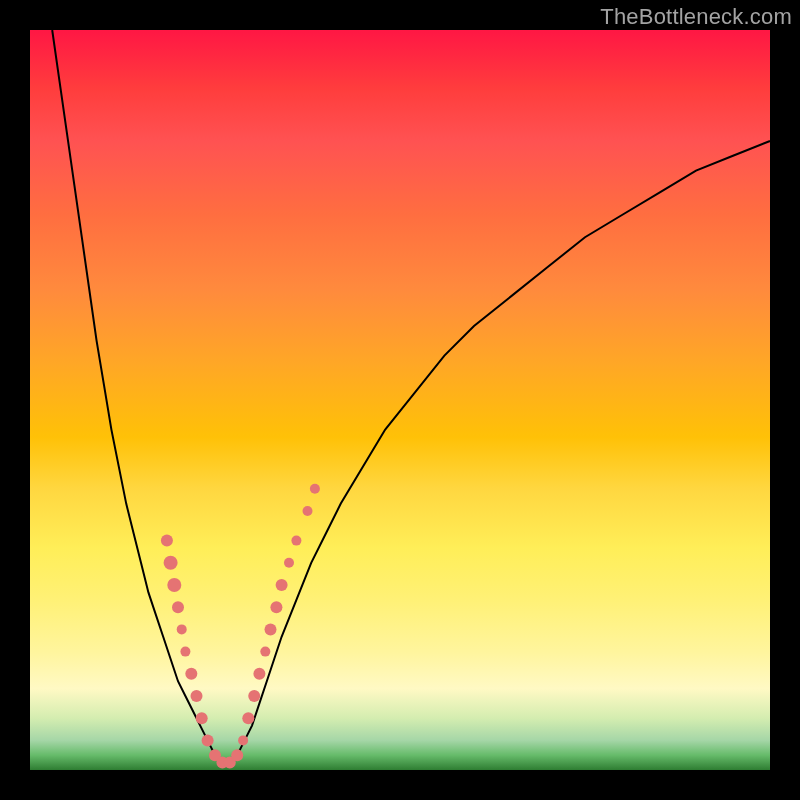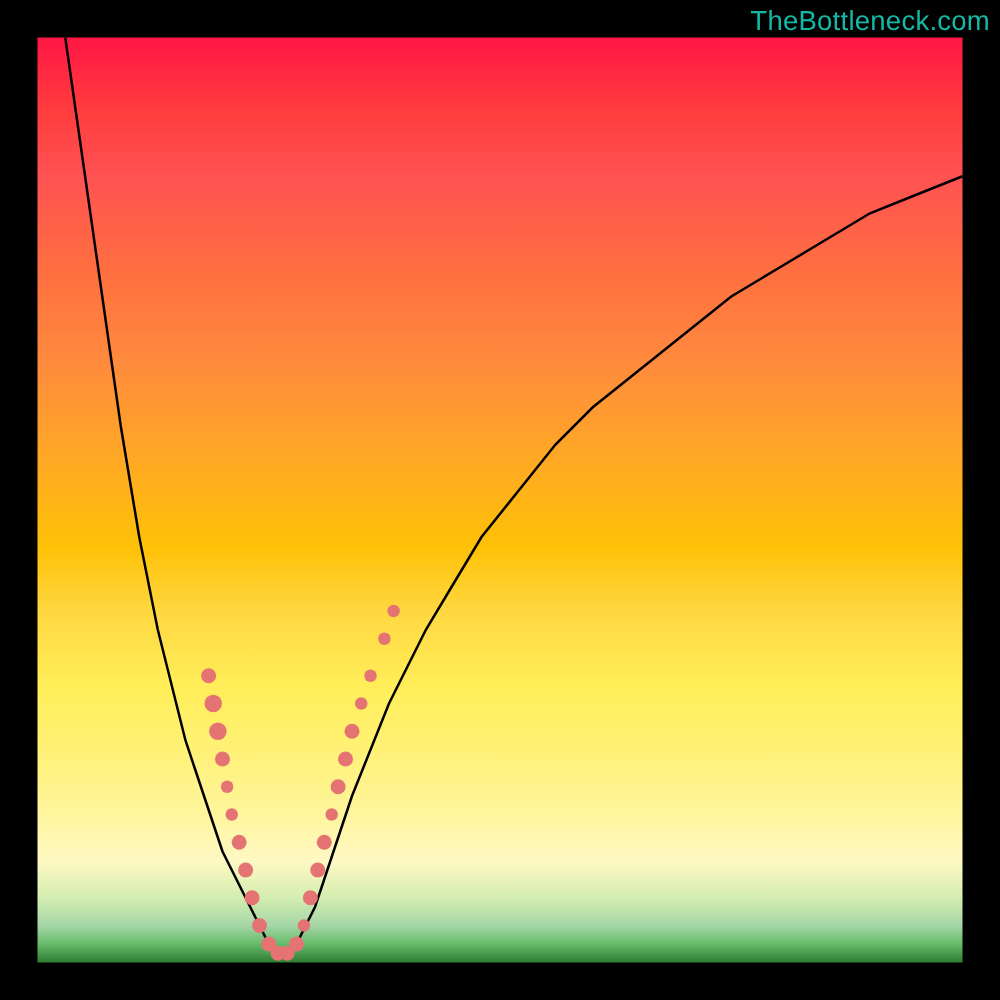--- a/index.html
+++ b/index.html
@@ -40,21 +40,21 @@
       #d4edb0 93%,
       #a5d6a7 96%,
       #66bb6a 98%,
       #2e7d32 100%
     );
   }
   .watermark {
     position: absolute;
     top: 4px;
     right: 8px;
-    color: #14b8a6;
+    color: #a3a3a3;
     font-size: 22px;
     font-weight: 500;
     letter-spacing: 0.2px;
     z-index: 10;
   }
   svg.curves {
     position: absolute;
     left: 0;
     top: 0;
     width: 740px;

